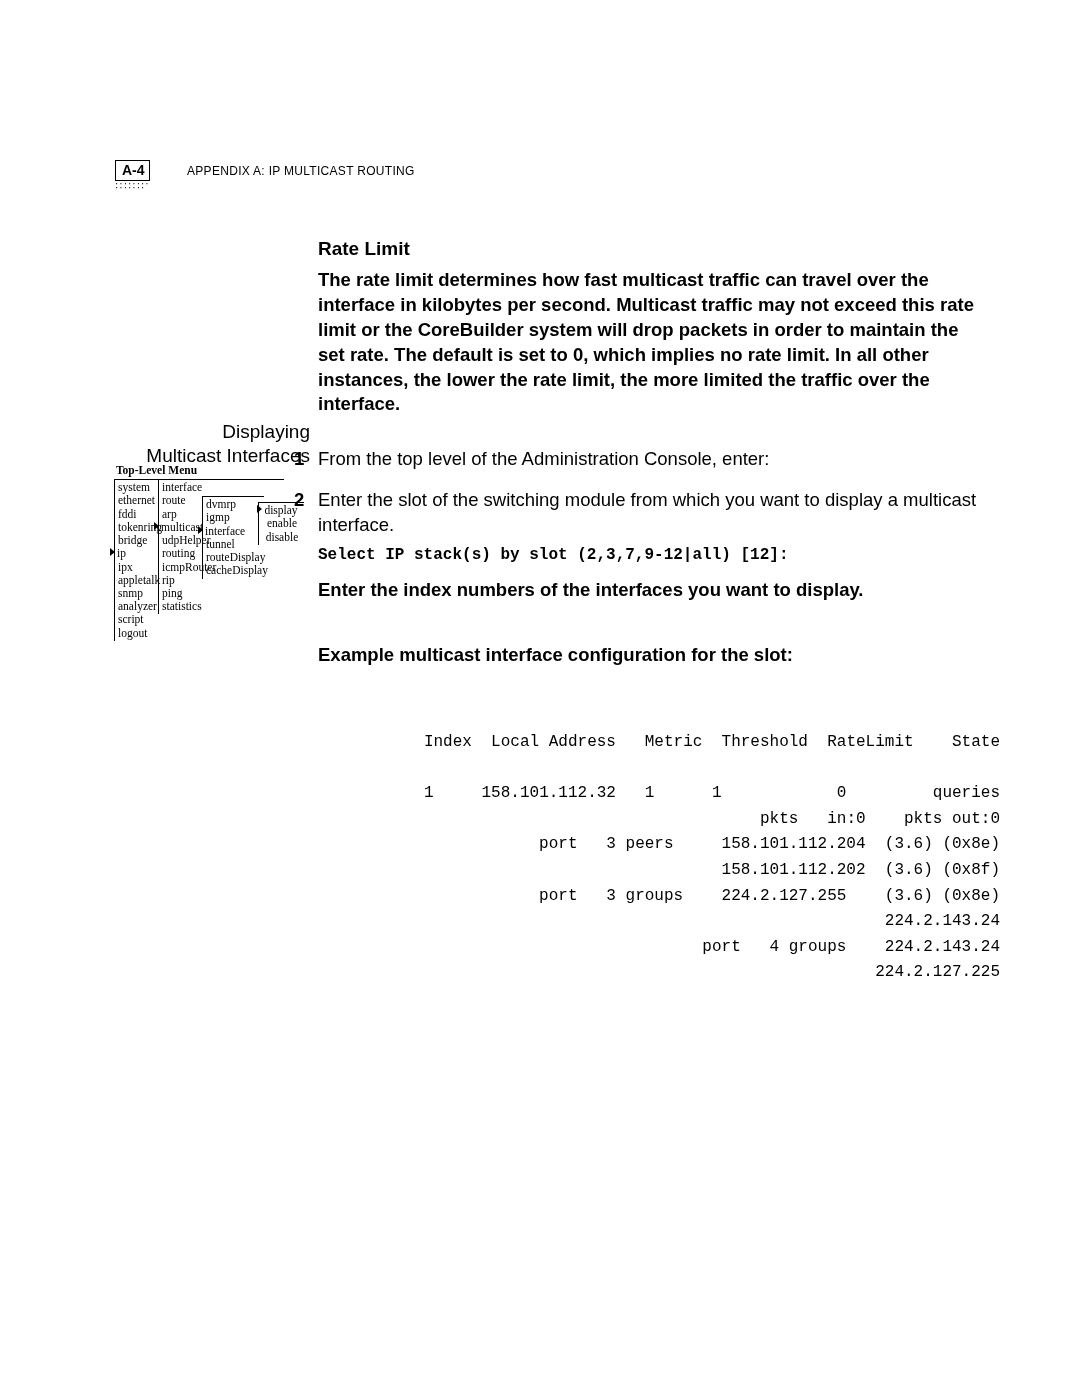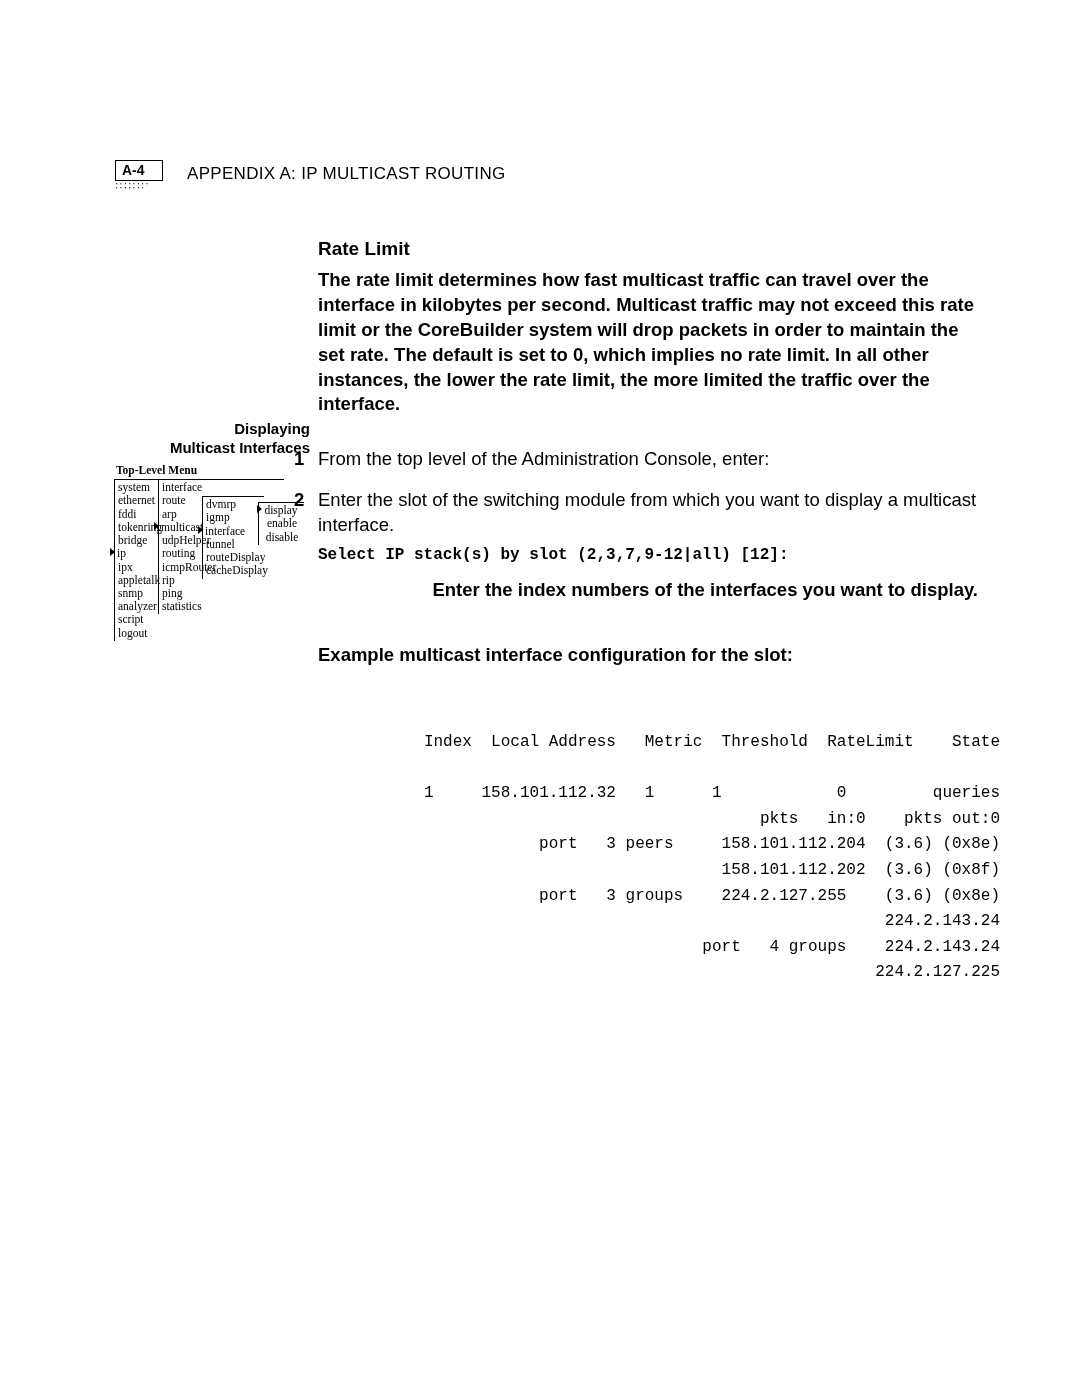--- a/index.html
+++ b/index.html
@@ -19,39 +19,39 @@
   .header-row {
     position: absolute;
     top: 160px;
     left: 115px;
     right: 120px;
     height: 30px;
   }
   .page-num-box {
     display: inline-block;
     border: 1px solid #000;
-    padding: 1px 17px 2px 6px;
+    padding: 1px 4px 2px 6px;
     font-size: 14px;
     font-weight: 700;
     vertical-align: top;
   }
   .dots {
     position: absolute;
     top: 22px;
     left: 0;
     font-size: 10px;
     letter-spacing: 1px;
     color: #000;
     line-height: 4px;
   }
   .appendix-label {
     position: absolute;
     top: 4px;
     left: 72px;
-    font-size: 17px;
+    font-size: 12px;
     letter-spacing: 0.3px;
   }
   .appendix-label .smallcaps {
     font-variant: small-caps;
   }
   
   .body {
     position: absolute;
     top: 236px;
     left: 130px;
@@ -69,22 +69,22 @@
     font-size: 19px;
     font-weight: 700;
     margin: 0 0 6px 0;
   }
   .para { margin: 0 0 14px 0; font-weight: bold; }
   .side-label {
     position: absolute;
     left: 0;
     width: 180px;
     text-align: right;
-    font-size: 15px;
-    font-weight: 700;
+    font-size: 19px;
+    font-weight: 400;
     line-height: 1.25;
   }
   
   .step {
     position: relative;
     margin: 0 0 16px 0;
   }
   .step-num {
     position: absolute;
     left: -24px;
@@ -191,21 +191,21 @@
 
       <div class="step">
         <span class="step-num">1</span>
         <span>From the top level of the Administration Console, enter:</span>
       </div>
 
       <div class="step">
         <span class="step-num">2</span>
         <span>Enter the slot of the switching module from which you want to display a multicast interface.</span>
         <div class="mono bold">Select IP stack(s) by slot (2,3,7,9-12|all) [12]:</div>
-        <p class="para" style="margin-top:4px;text-align:right;">Enter the index numbers of the interfaces you want to display.</p>
+        <p class="para" style="margin-top:4px;">Enter the index numbers of the interfaces you want to display.</p>
       </div>
 
       <p class="para" style="margin-top:40px;">Example multicast interface configuration for the slot:</p>
     </div>
   </div>
 
   <div class="menu-wrap">
     <div class="menu-title">Top-Level Menu</div>
     <div class="menu-title-rule"></div>
     <div class="menu-cols">

